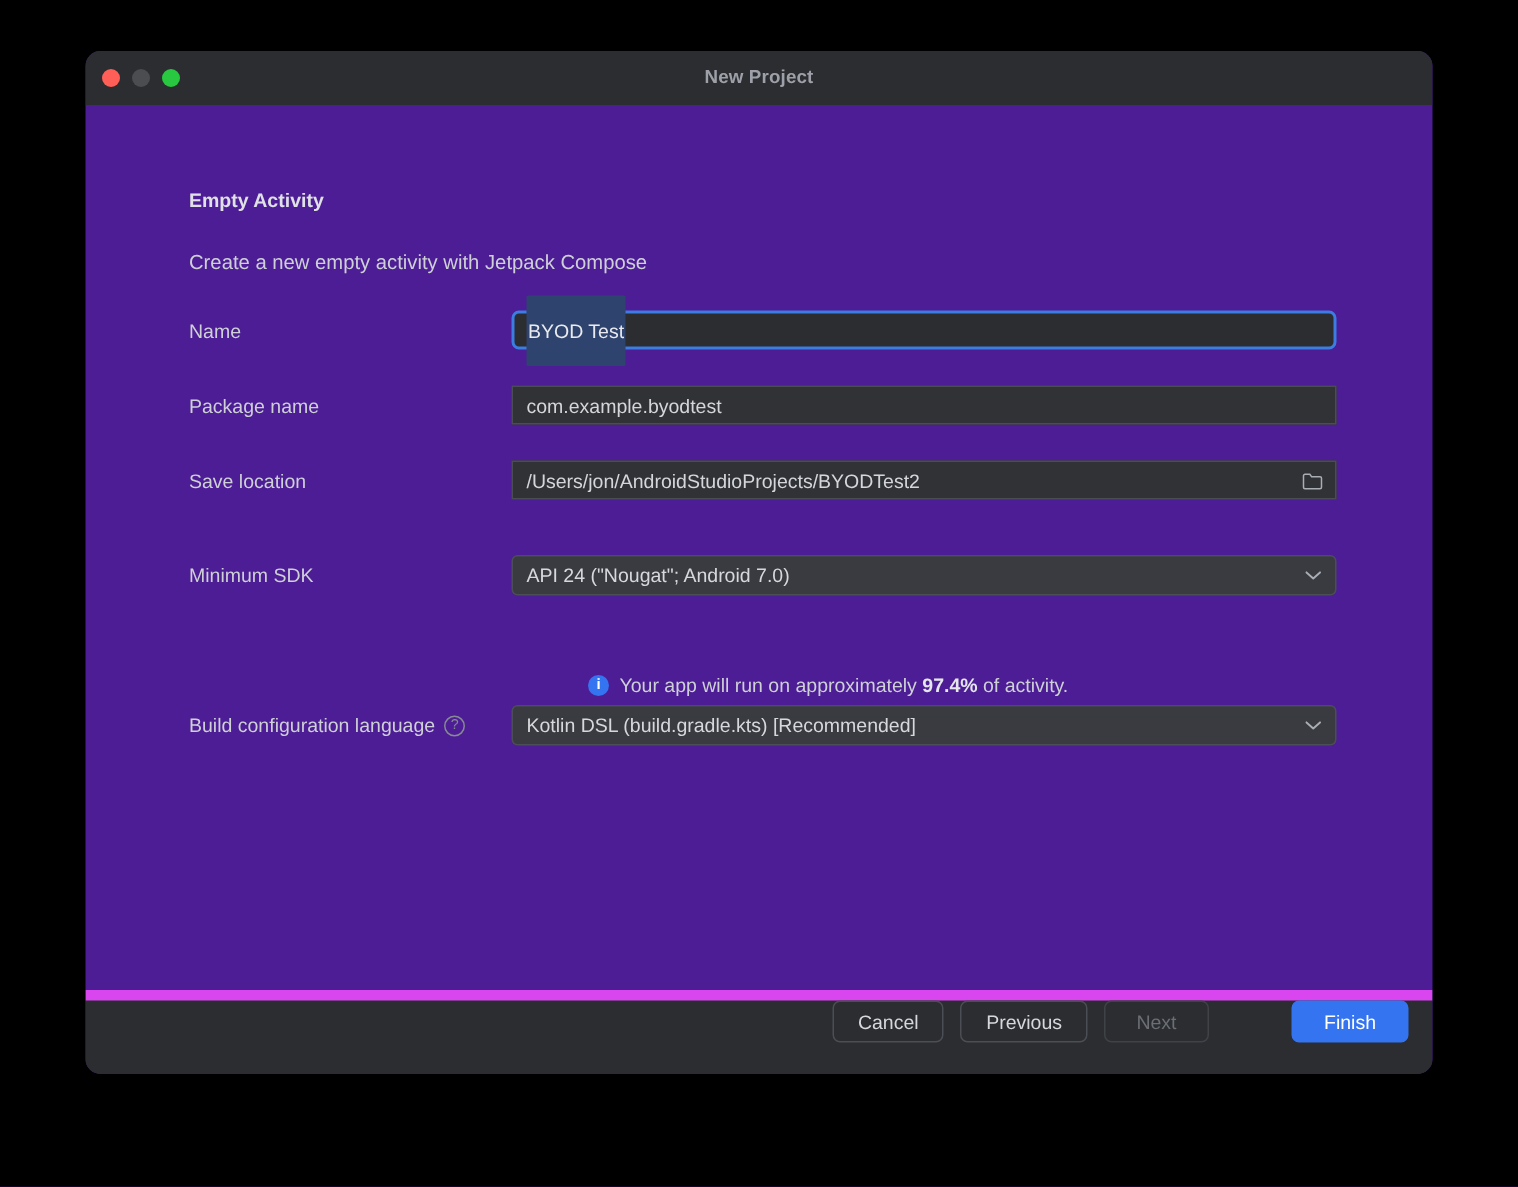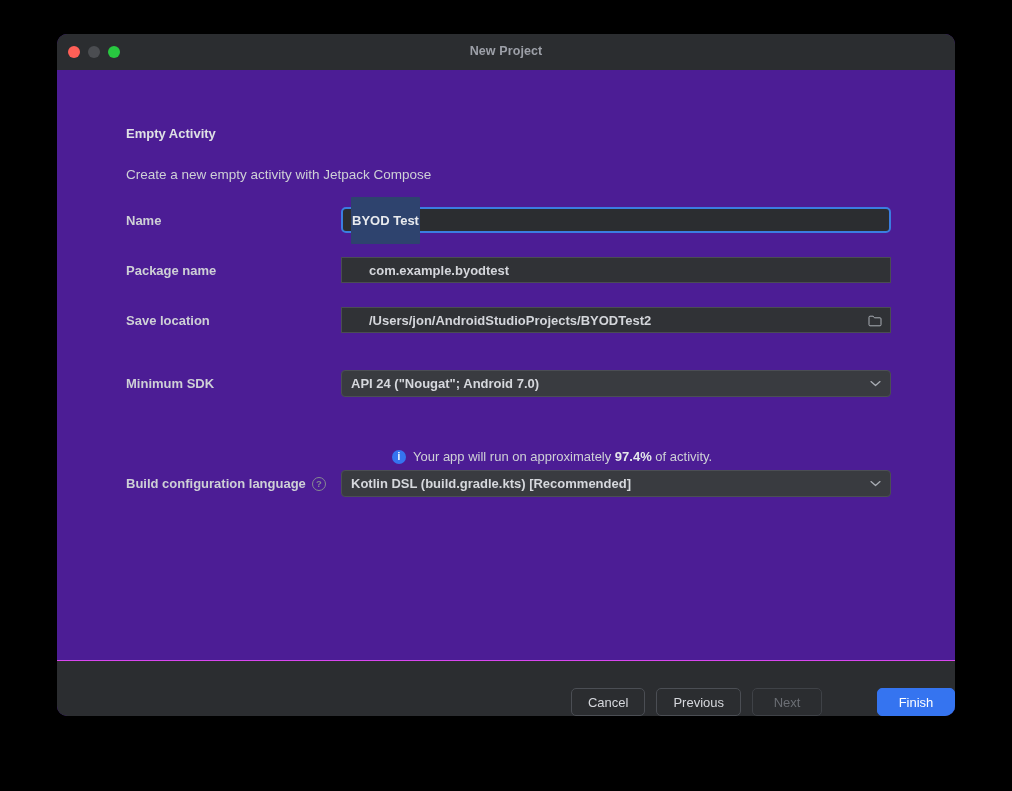--- a/index.html
+++ b/index.html
@@ -81,42 +81,41 @@
     color: #ced0d6;
   }
 
   .row {
     position: absolute;
     left: 69px;
     width: 765px;
     height: 26px;
     display: flex;
     align-items: center;
-    font-weight: bold;
   }
   .row-label {
     width: 215px;
     flex: 0 0 215px;
     font-size: 13px;
     color: #ced0d6;
     display: flex;
     align-items: center;
     gap: 6px;
   }
 
   .field {
     position: relative;
     flex: 1 1 auto;
     height: 26px;
     background: #303236;
     border: 1px solid #4a4d52;
     border-radius: 0;
     display: flex;
     align-items: center;
-    padding: 0 27px;
+    padding: 0 9px;
     font-size: 13px;
     color: #d4d6db;
   }
   .field.focused {
     border: 2px solid #3b7de0;
     background: #2b2d30;
     padding: 0 8px;
     border-radius: 5px;
   }
   .field .sel {
@@ -201,25 +200,26 @@
     align-items: center;
     justify-content: center;
     line-height: 1;
     flex: 0 0 14px;
   }
 
   
   #footer {
     flex: 0 0 56px;
     height: 56px;
-    border-top: 1px solid #d946ef;
+    border-top: 7px solid #d946ef;
     background: #2b2d30;
     display: flex;
-    align-items: flex-end;
+    align-items: flex-start;
     justify-content: flex-end;
+    padding-right: 16px;
     gap: 11px;
   }
   .btn {
     height: 28px;
     min-width: 70px;
     padding: 0 16px;
     border-radius: 5px;
     font-size: 13px;
     display: flex;
     align-items: center;

